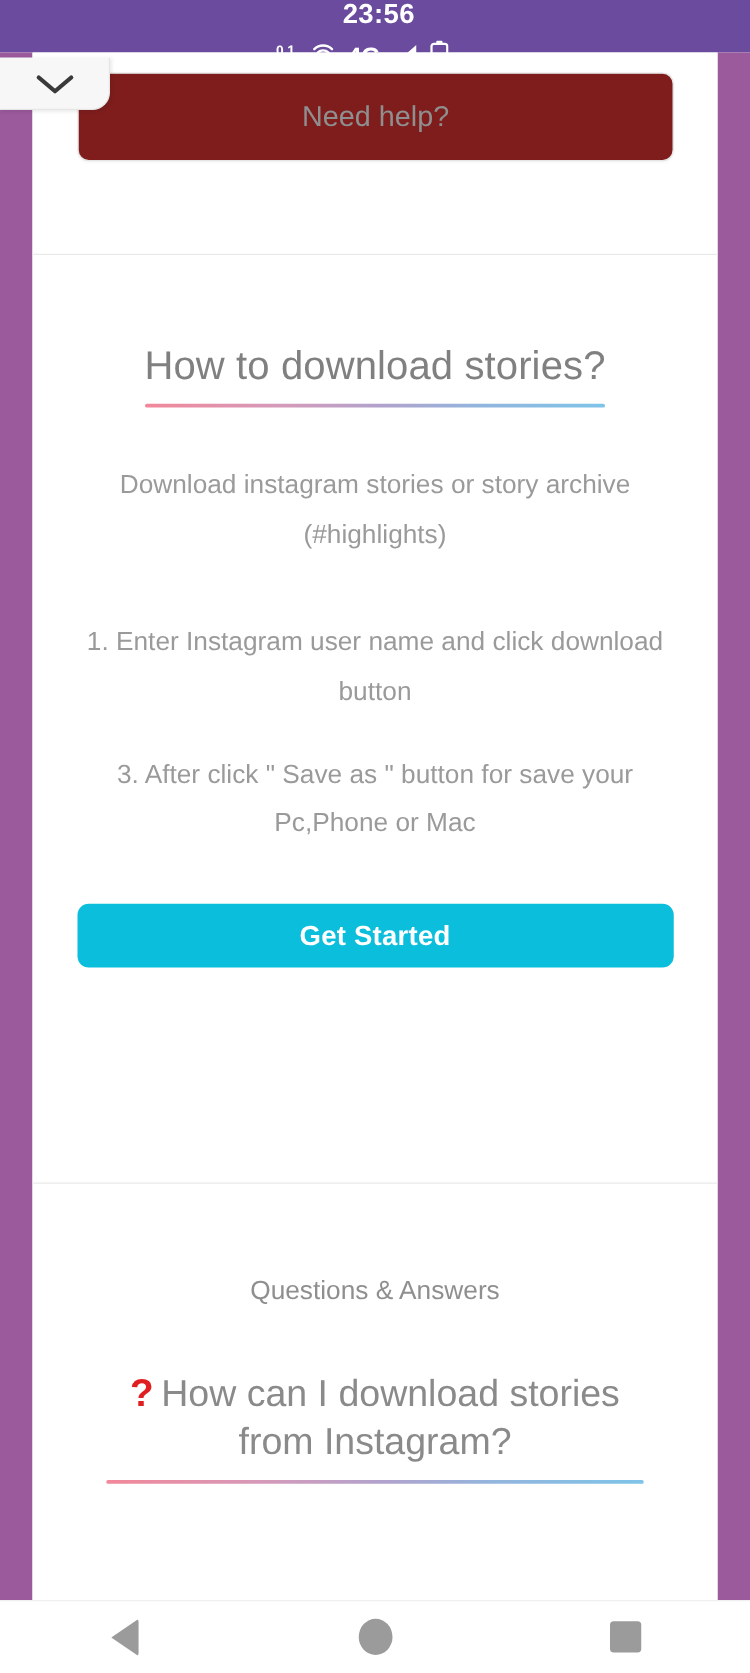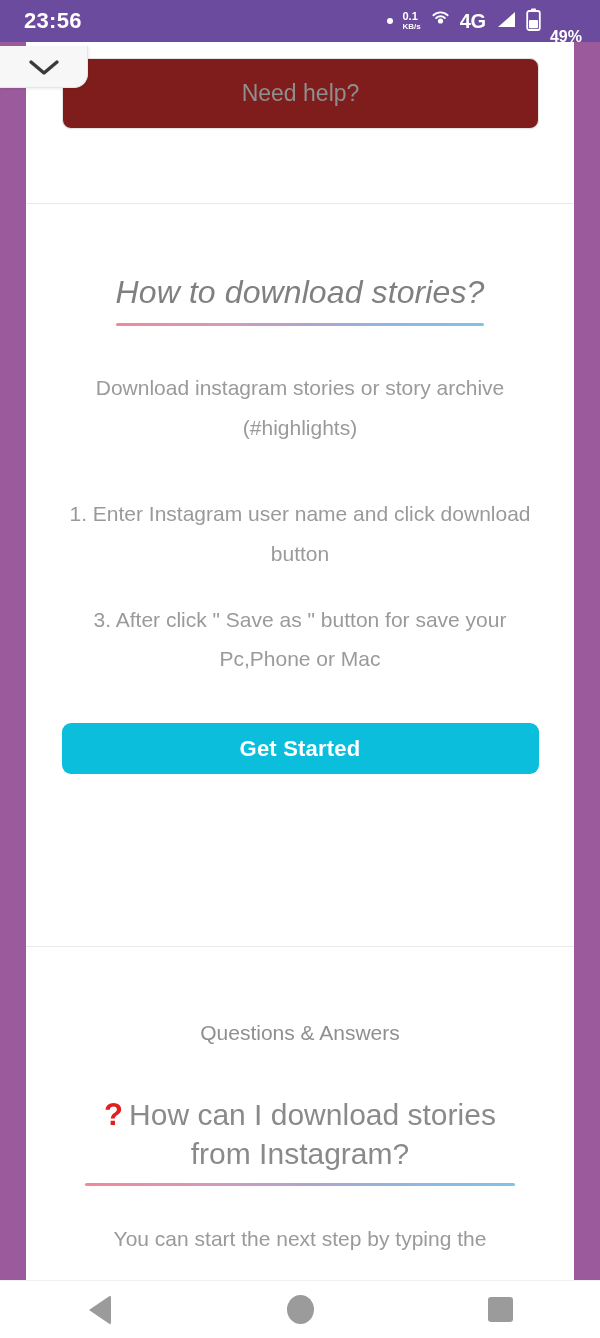--- a/index.html
+++ b/index.html
@@ -25,20 +25,21 @@
     position: absolute;
     top: 0; left: 0;
     width: 600px;
     height: 42px;
     background: #6a4b9e;
     display: flex;
     align-items: center;
     justify-content: space-between;
     padding: 0 18px 0 24px;
     color: #ffffff;
+    flex-direction: column;
   }
   #status-clock {
     font-size: 22px;
     font-weight: bold;
     letter-spacing: 0.3px;
     line-height: 1;
   }
   #status-right {
     display: flex;
     align-items: center;
@@ -165,21 +166,21 @@
   }
   .gradient-rule {
     position: absolute;
     left: 0; right: 0;
     bottom: 0;
     height: 3px;
     border-radius: 2px;
     background: linear-gradient(90deg, #f2889a 0%, #d49aba 30%, #b0a3cd 52%, #93b5dd 72%, #7ec4e8 100%);
   }
 
-  #howto-title-block { margin-top: 68px; font-style: italic; }
+  #howto-title-block { margin-top: 68px; }
 
   #howto-sub {
     margin-top: 42px;
     font-size: 21px;
     font-weight: 300;
     color: #9a9a9a;
     line-height: 1.9;
     padding: 0 40px;
   }
 
@@ -378,21 +379,20 @@
 
     <div id="qa-heading">Questions &amp; Answers</div>
 
     <div id="qa-question-block">
       <span class="qa-question-wrap">
         <span class="qa-question"><span class="q-mark">?</span><span>How can I download stories from Instagram?</span></span>
         <span class="gradient-rule"></span>
       </span>
     </div>
 
-    <div id="qa-answer">You can start the next step by typing the</div>
   </div>
 
   <div id="nav-bar">
     <div class="nav-btn">
       <span class="nav-back"></span>
     </div>
     <div class="nav-btn">
       <span class="nav-home"></span>
     </div>
     <div class="nav-btn">

